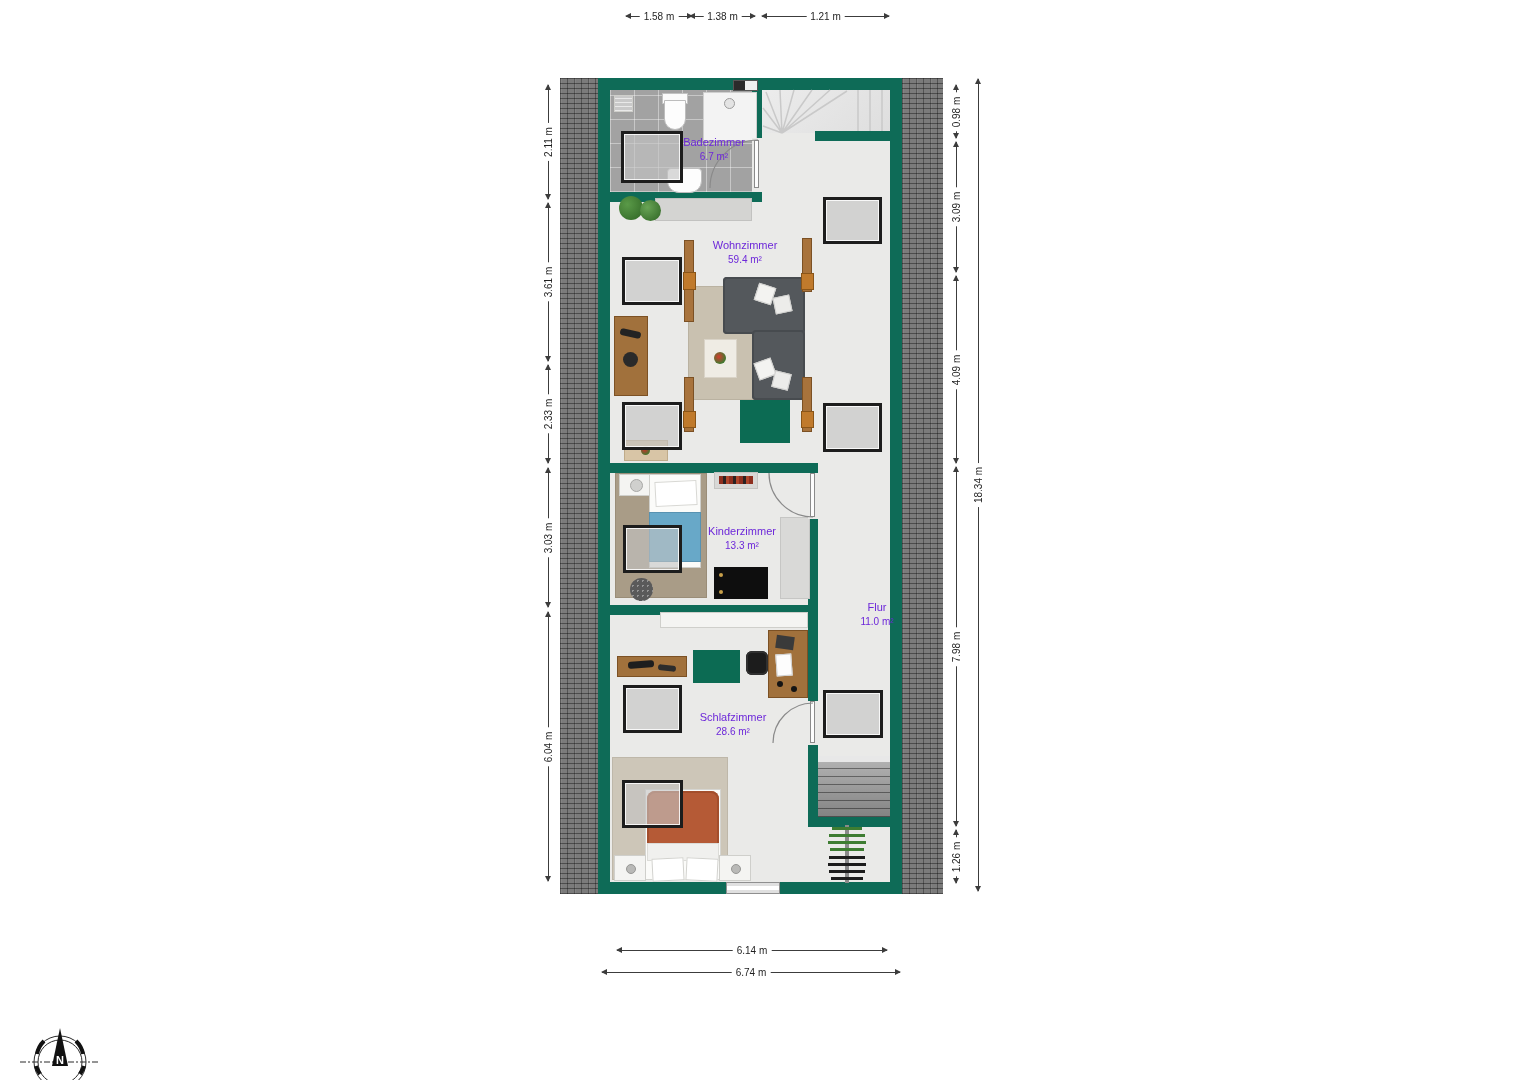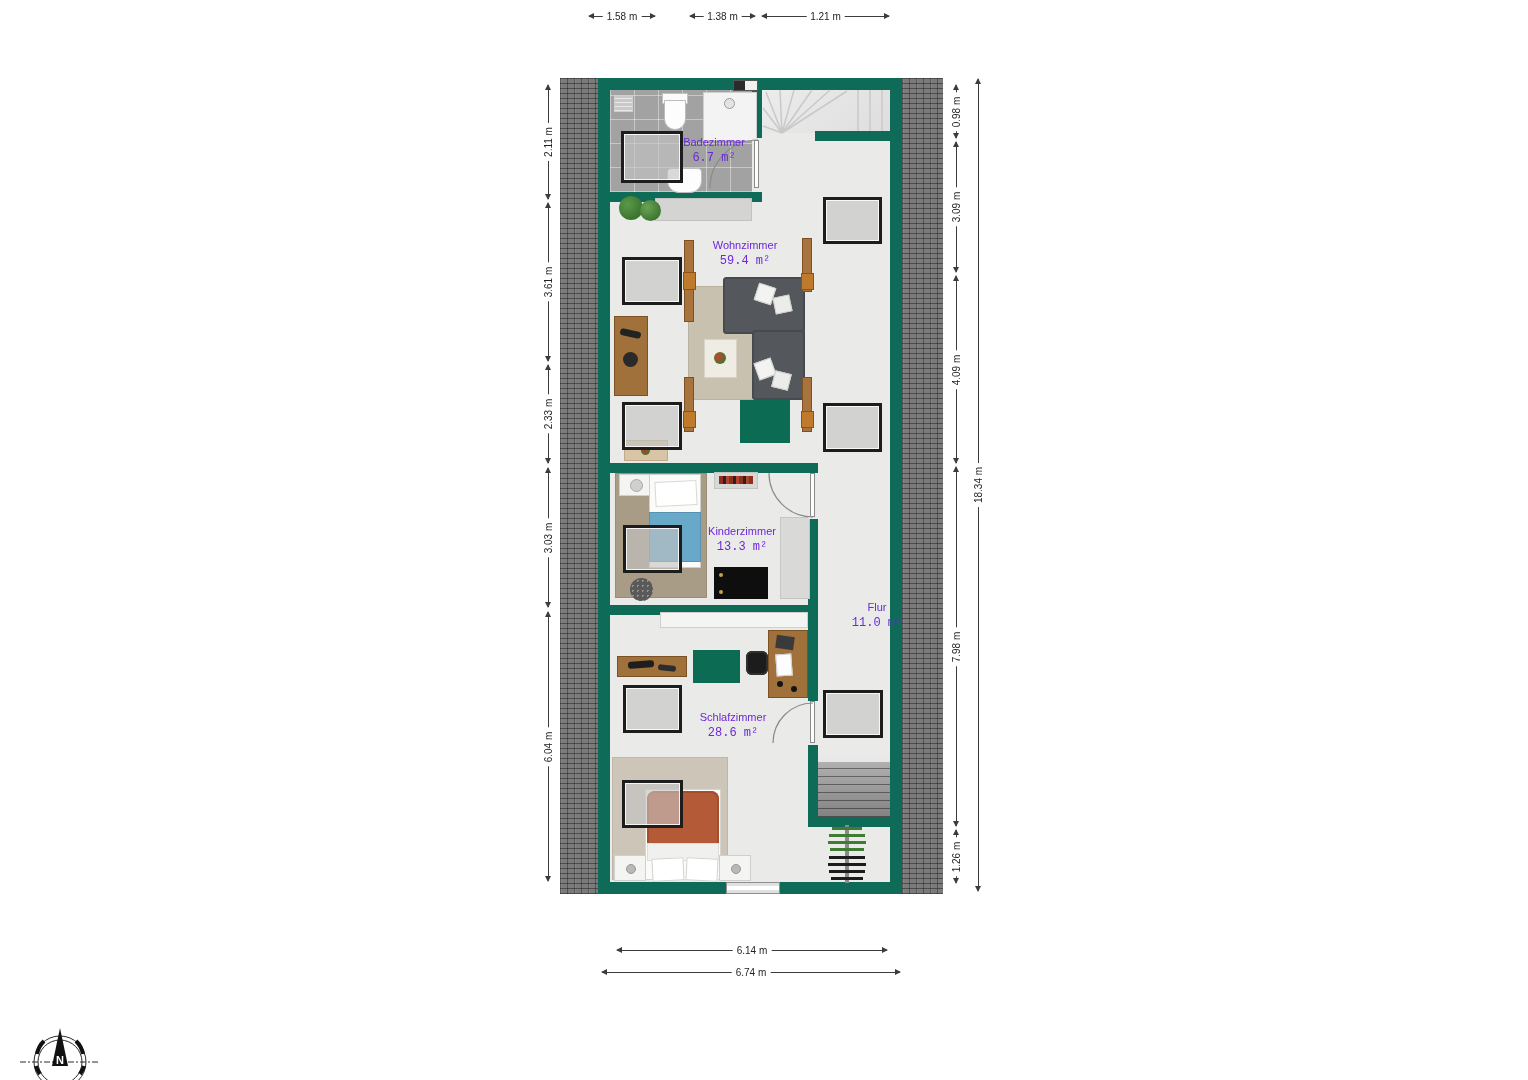--- a/index.html
+++ b/index.html
@@ -30,21 +30,21 @@
   .door-leaf{position:absolute;background:#fdfdfd;border:1px solid #8a8a8a;box-sizing:border-box;}
   
   .wood{background:#a1713c;border:1px solid #7c5124;box-sizing:border-box;}
   .white-f{background:#f4f4f2;border:1px solid #cfcfcb;box-sizing:border-box;}
   .beam{position:absolute;width:10px;background:#a8733c;border:1px solid #7c5124;box-sizing:border-box;}
   .beam-knob{position:absolute;width:13px;background:#c07a2c;border:1px solid #8a5518;box-sizing:border-box;}
   .green-rug{position:absolute;background:#0c6b53;}
   
   .room-label{position:absolute;transform:translateX(-50%);text-align:center;color:#6d28d9;line-height:1.35;}
   .rname{font-size:11px;}
-  .rarea{font-size:12px;font-family:Liberation Mono, monospace;}
+  .rarea{font-size:10px;}
   
   .dim{position:absolute;}
   .dim .dim-line{position:absolute;background:#3c3c3c;}
   .dim-h{height:12px;}
   .dim-h .dim-line{left:1px;right:1px;top:50%;height:1px;}
   .dim-h::before{content:"";position:absolute;left:0;top:50%;transform:translateY(-50%);
     border-top:3px solid transparent;border-bottom:3px solid transparent;border-right:6px solid #3c3c3c;}
   .dim-h::after{content:"";position:absolute;right:0;top:50%;transform:translateY(-50%);
     border-top:3px solid transparent;border-bottom:3px solid transparent;border-left:6px solid #3c3c3c;}
   .dim-v{width:12px;}
@@ -219,21 +219,21 @@
   </div>
   <div class="room-label" style="left:877px;top:600px;">
     <div class="rname">Flur</div>
     <div class="rarea">11.0 m²</div>
   </div>
   <div class="room-label" style="left:733px;top:710px;">
     <div class="rname">Schlafzimmer</div>
     <div class="rarea">28.6 m²</div>
   </div>
 
-  <div class="dim dim-h" style="left:588px;top:10px;width:68px;">
+  <div class="dim dim-h" style="left:625px;top:10px;width:68px;">
     <div class="dim-line"></div>
       <div class="dim-label">1.58 m</div>
   </div>
   <div class="dim dim-h" style="left:689px;top:10px;width:67px;text-align:center;">
     <div class="dim-line"></div>
       <div class="dim-label">1.38 m</div>
   </div>
   <div class="dim dim-h" style="left:761px;top:10px;width:129px;">
     <div class="dim-line"></div>
       <div class="dim-label">1.21 m</div>

